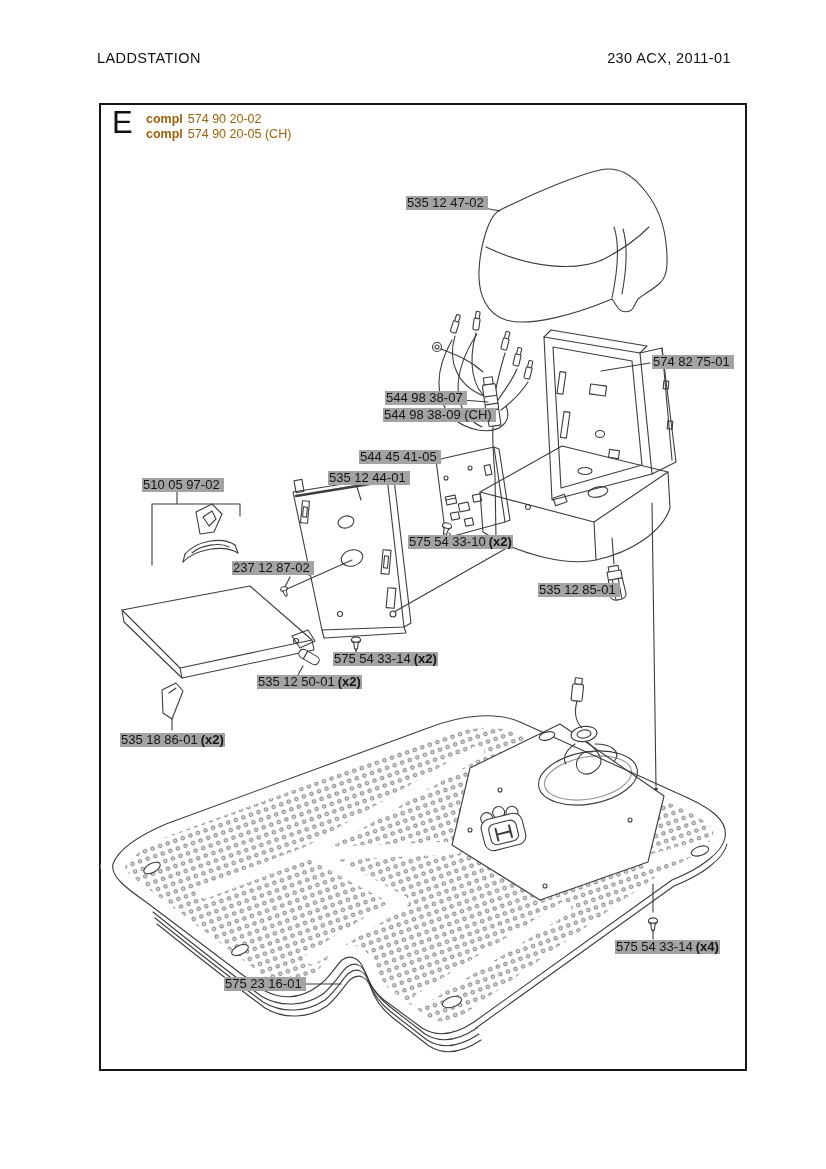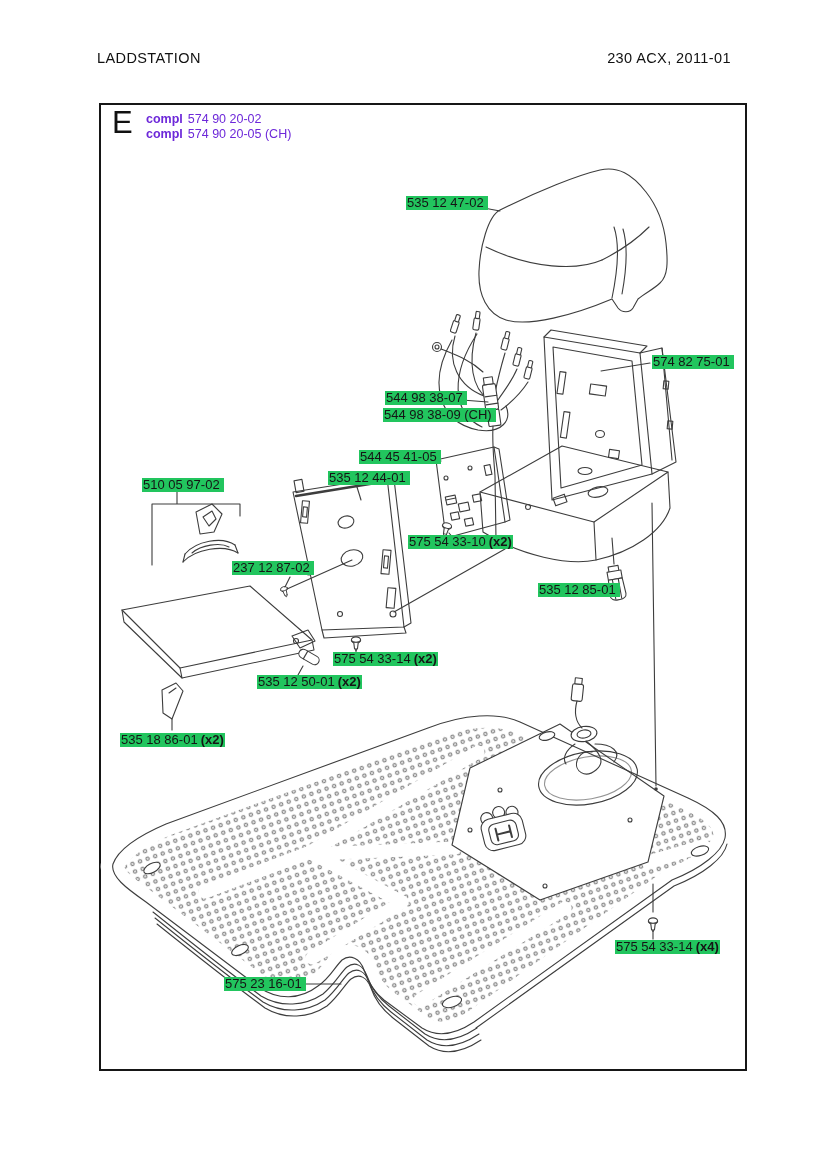--- a/index.html
+++ b/index.html
@@ -3,24 +3,24 @@
 <meta charset="utf-8">
 <style>
   html,body{margin:0;padding:0;background:#fff;}
   .page{position:relative;width:826px;height:1169px;background:#fff;overflow:hidden;
         font-family:"Liberation Sans", sans-serif;color:#111;}
   .hdr{position:absolute;top:50px;font-size:14.5px;letter-spacing:.4px;color:#111;white-space:nowrap;}
   .hdr-left{left:97px;text-align:right;}
   .hdr-right{right:95px;}
   .frame{position:absolute;left:99px;top:103px;width:644px;height:964px;border:2px solid #161616;background:#fff;}
   .section-letter{position:absolute;left:112px;top:107px;font-size:31px;color:#111;line-height:1;}
-  .compl{position:absolute;left:146px;top:112px;font-size:12.5px;line-height:15px;color:#6d28d9;}
+  .compl{position:absolute;left:146px;top:112px;font-size:12.5px;line-height:15px;color:#a16207;}
   .compl b{font-weight:bold;margin-right:5px;}
   .part-label{position:absolute;font-size:13px;line-height:14px;color:#151515;white-space:nowrap;
-              background:#22c55e;padding:0 1px;}
+              background:#a3a3a3;padding:0 1px;}
   .part-label .qty{font-weight:bold;margin-left:3px;text-align:center;}
   svg.diagram{position:absolute;left:0;top:0;}
 </style>
 </head>
 <body>
 
 <div class="page">
 
   <div class="hdr hdr-left">LADDSTATION</div>
   <div class="hdr hdr-right">230 ACX, 2011-01</div>

